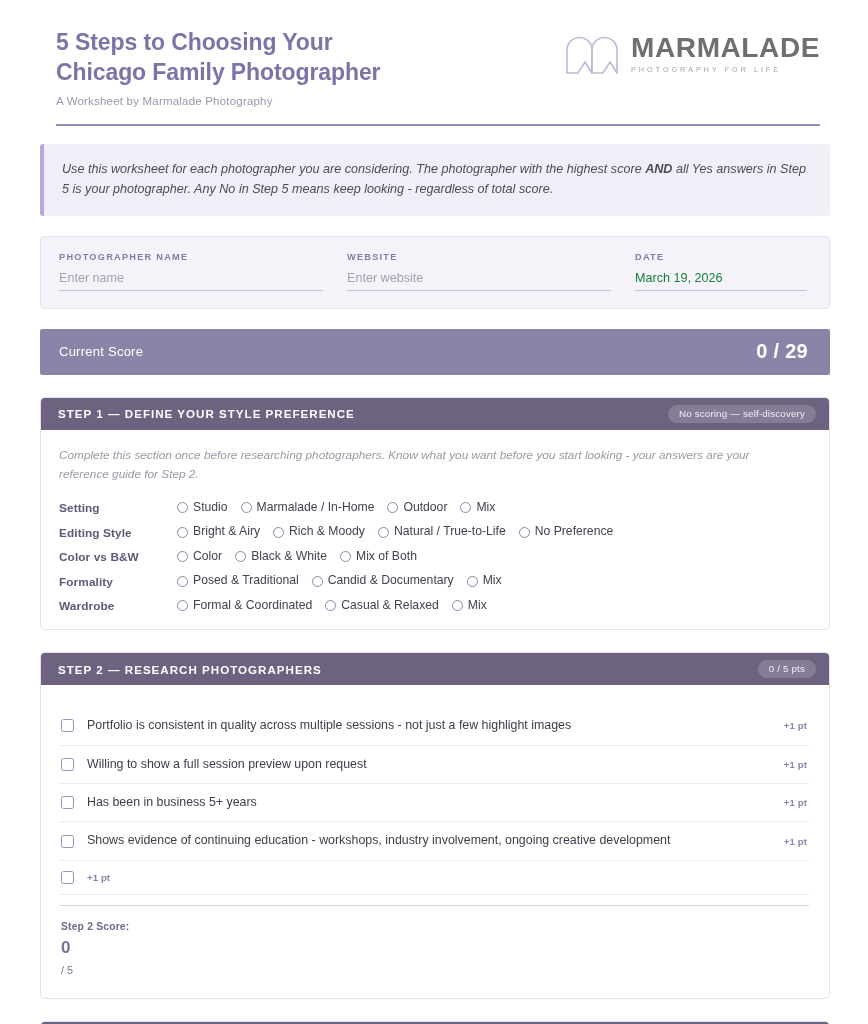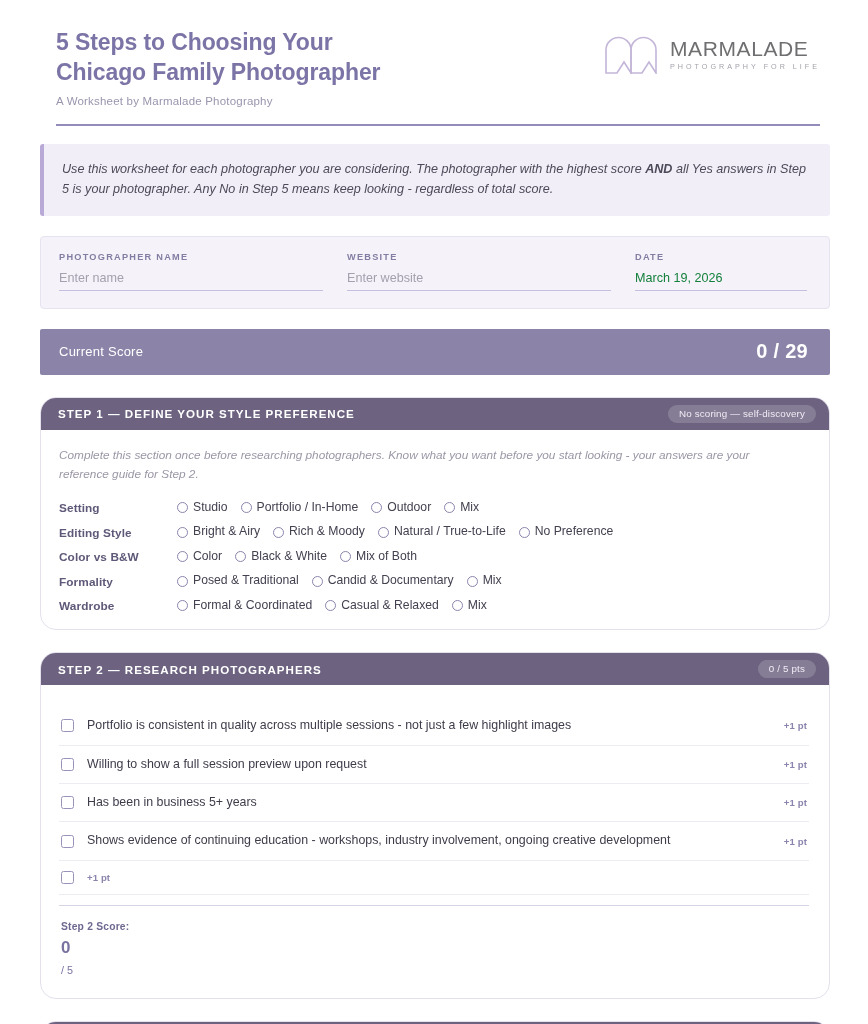--- a/index.html
+++ b/index.html
@@ -44,22 +44,22 @@
 
   .logo {
     display: flex;
     align-items: center;
     gap: 11px;
     padding-top: 8px;
   }
   .logo-mark { width: 56px; height: 40px; display: block; }
   .logo-text { line-height: 1; }
   .logo-word {
-    font-size: 21px;
-    font-weight: normal;
+    font-size: 28px;
+    font-weight: bold;
     letter-spacing: 0.6px;
     color: #6f6f72;
   }
   .logo-tag {
     margin-top: 4px;
     font-size: 7.2px;
     letter-spacing: 3.0px;
     color: #a5a2ab;
   }
 
@@ -131,21 +131,21 @@
     padding: 0 22px 0 19px;
     color: #ffffff;
   }
   .score-banner .label { font-size: 13px; letter-spacing: 0.25px; }
   .score-banner .value { font-size: 20px; font-weight: bold; letter-spacing: 0.3px; }
 
   
   .step {
     margin: 22px 38px 0 40px;
     border: 1px solid #e4e0ec;
-    border-radius: 16px;
+    border-radius: 5px;
     background: #ffffff;
     overflow: hidden;
   }
   .step-head {
     background: #6d6380;
     height: 32px;
     display: flex;
     align-items: center;
     justify-content: space-between;
     padding: 0 13px 0 17px;
@@ -328,21 +328,21 @@
       <div id="step1-rows">
           <div class="radio-row">
             <div class="radio-row-label">Setting</div>
             <div class="radio-opts">
               <label class="radio-opt">
                 <span class="radio-mark"></span>
                 <span>Studio</span>
               </label>
               <label class="radio-opt">
                 <span class="radio-mark"></span>
-                <span>Portfolio / In-Home</span>
+                <span>Marmalade / In-Home</span>
               </label>
               <label class="radio-opt">
                 <span class="radio-mark"></span>
                 <span>Outdoor</span>
               </label>
               <label class="radio-opt">
                 <span class="radio-mark"></span>
                 <span>Mix</span>
               </label>
             </div>

